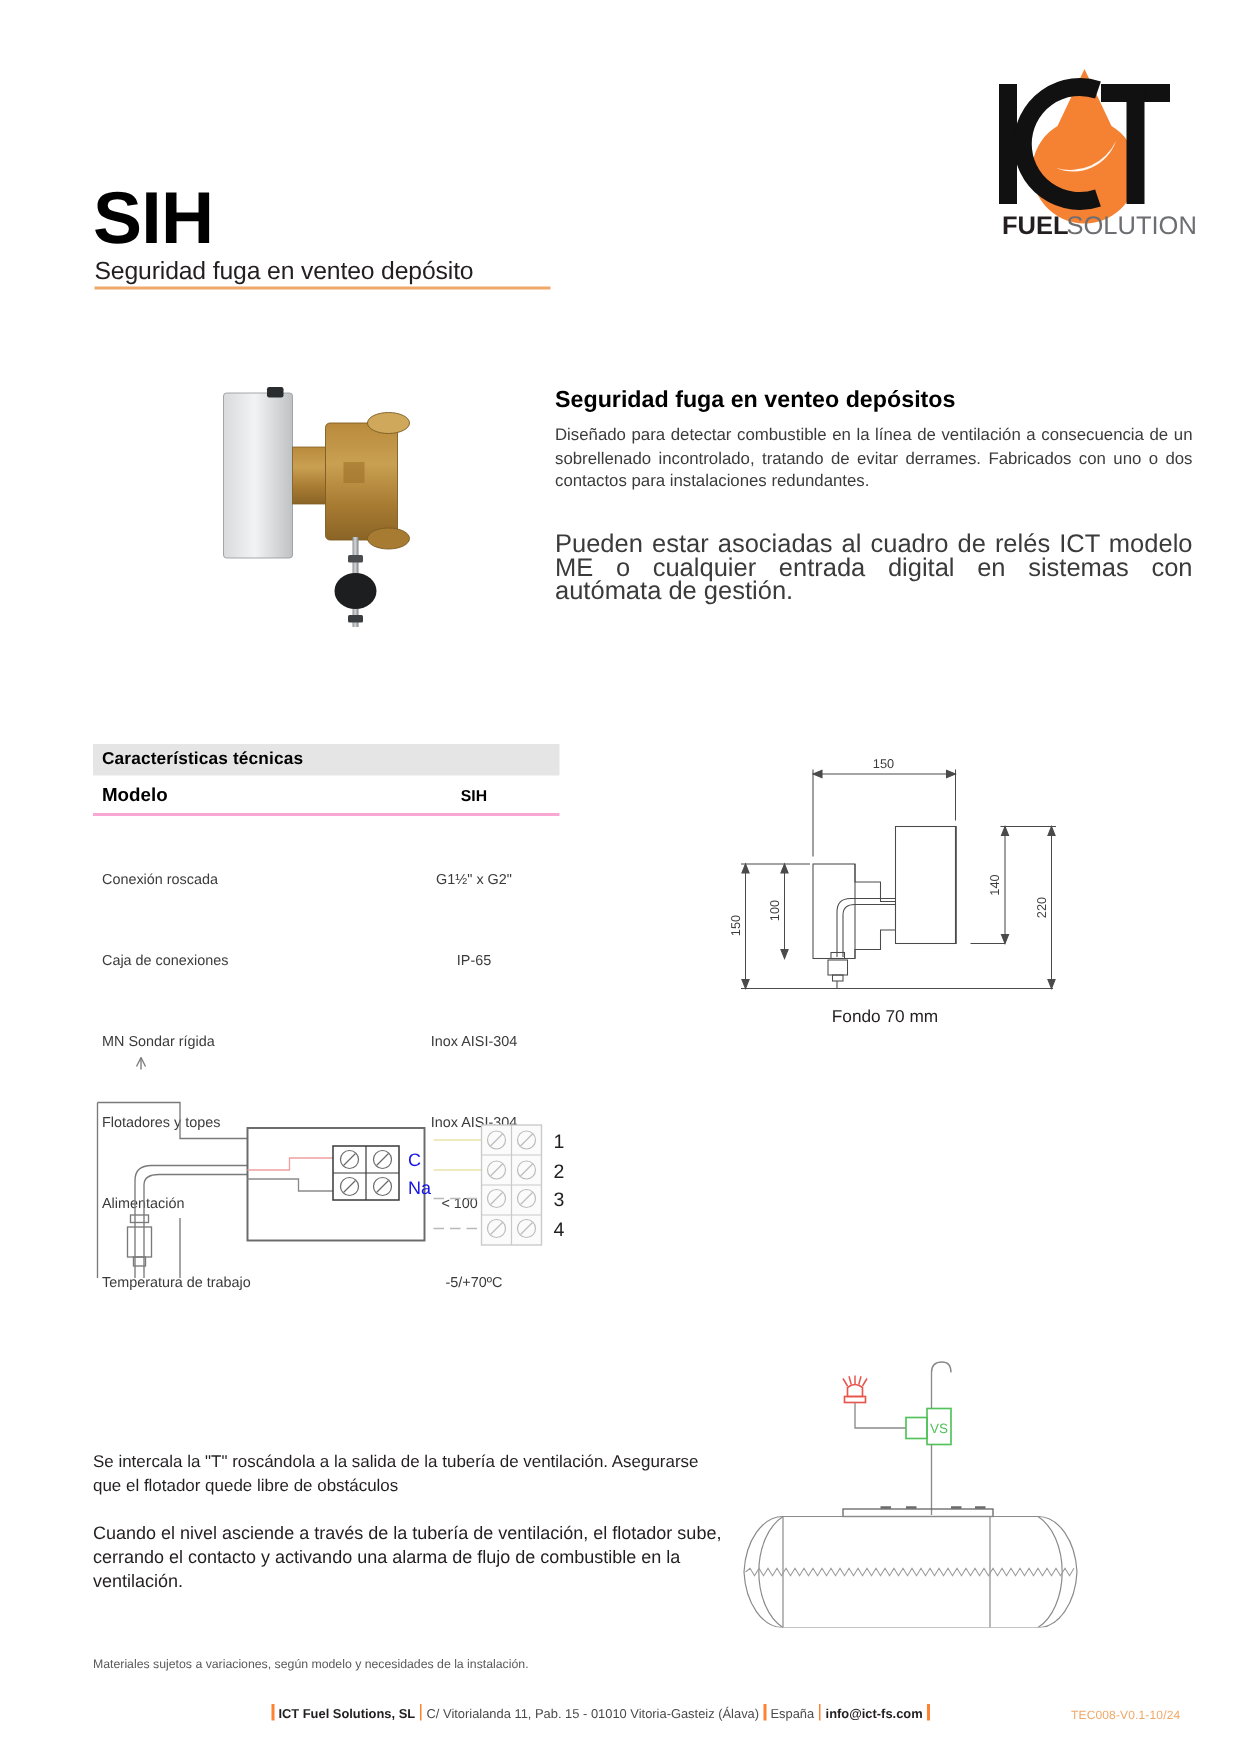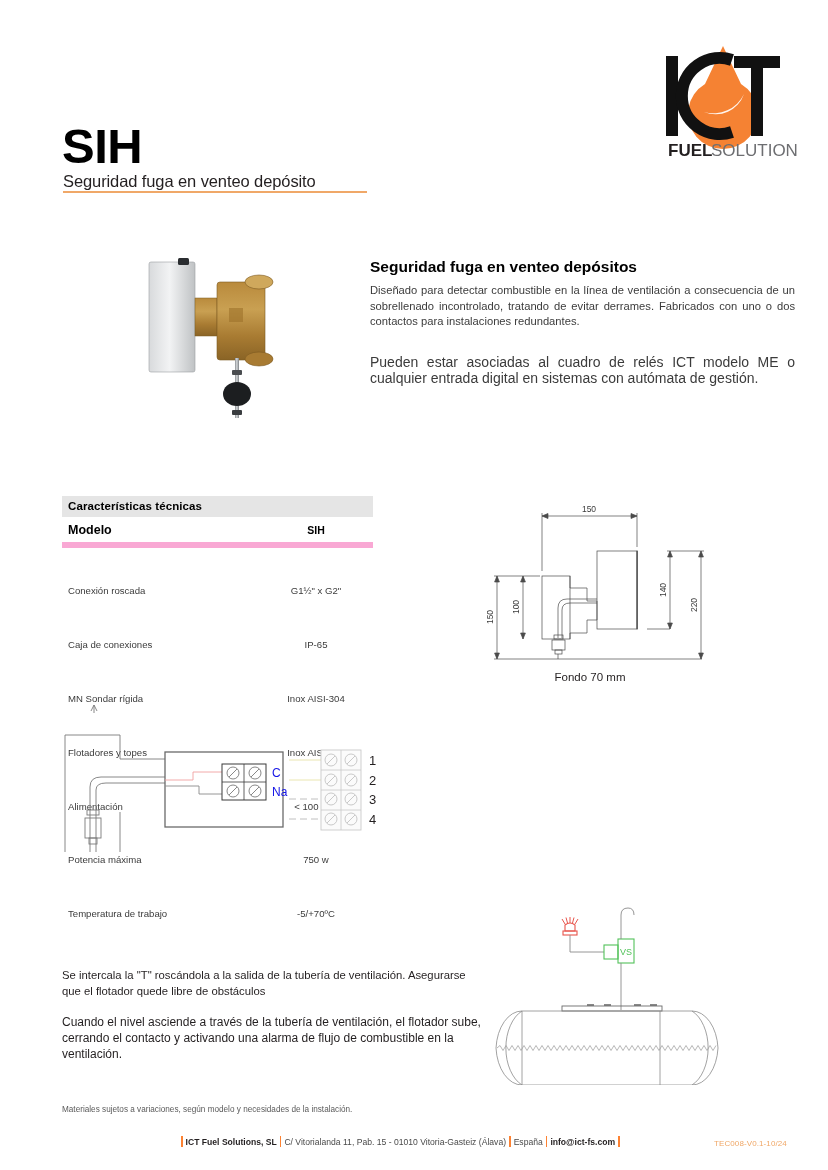--- a/index.html
+++ b/index.html
@@ -79,21 +79,21 @@
     font-size: 11.2px;
     line-height: 15.5px;
     text-align: justify;
     color: #3b3b3b;
   }
   #intro-p2 {
     position: absolute;
     left: 370px;
     top: 355px;
     width: 425px;
-    font-size: 14px;
+    font-size: 17px;
     line-height: 15.5px;
     text-align: justify;
     color: #3b3b3b;
   }
 
   
   #spec-table {
     position: absolute;
     left: 62px;
     top: 496px;
@@ -104,21 +104,21 @@
     color: #000;
     font-size: 11.5px;
     font-weight: bold;
     padding: 4px 5px 5px 6px;
     letter-spacing: 0.1px;
   }
   .spec-modelo-row {
     display: flex;
     align-items: baseline;
     padding: 6px 0 5px 6px;
-    border-bottom: 6px solid #f9a8d4;
+    border-bottom: 2px solid #f9a8d4;
   }
   .spec-modelo-row .lbl {
     font-size: 12.5px;
     font-weight: bold;
     color: #000;
     flex: 0 0 200px;
   }
   .spec-modelo-row .val {
     font-size: 10.5px;
     font-weight: bold;
@@ -325,24 +325,20 @@
     <div class="lbl">MN Sondar rígida</div>
     <div class="val">Inox AISI-304</div>
   </div>
   <div class="spec-row">
     <div class="lbl">Flotadores y topes</div>
     <div class="val">Inox AISI-304</div>
   </div>
   <div class="spec-row">
     <div class="lbl">Alimentación</div>
     <div class="val">&lt; 100 Vcd</div>
-  </div>
-  <div class="spec-row">
-    <div class="lbl">Potencia máxima</div>
-    <div class="val">750 w</div>
   </div>
   <div class="spec-row">
     <div class="lbl">Temperatura de trabajo</div>
     <div class="val">-5/+70ºC</div>
   </div>
 </div>
 
 <div id="dimension-drawing">
   <svg width="312" height="215" viewBox="0 0 312 215">
     <g stroke="#4a4a4a" stroke-width="0.7" fill="none">

